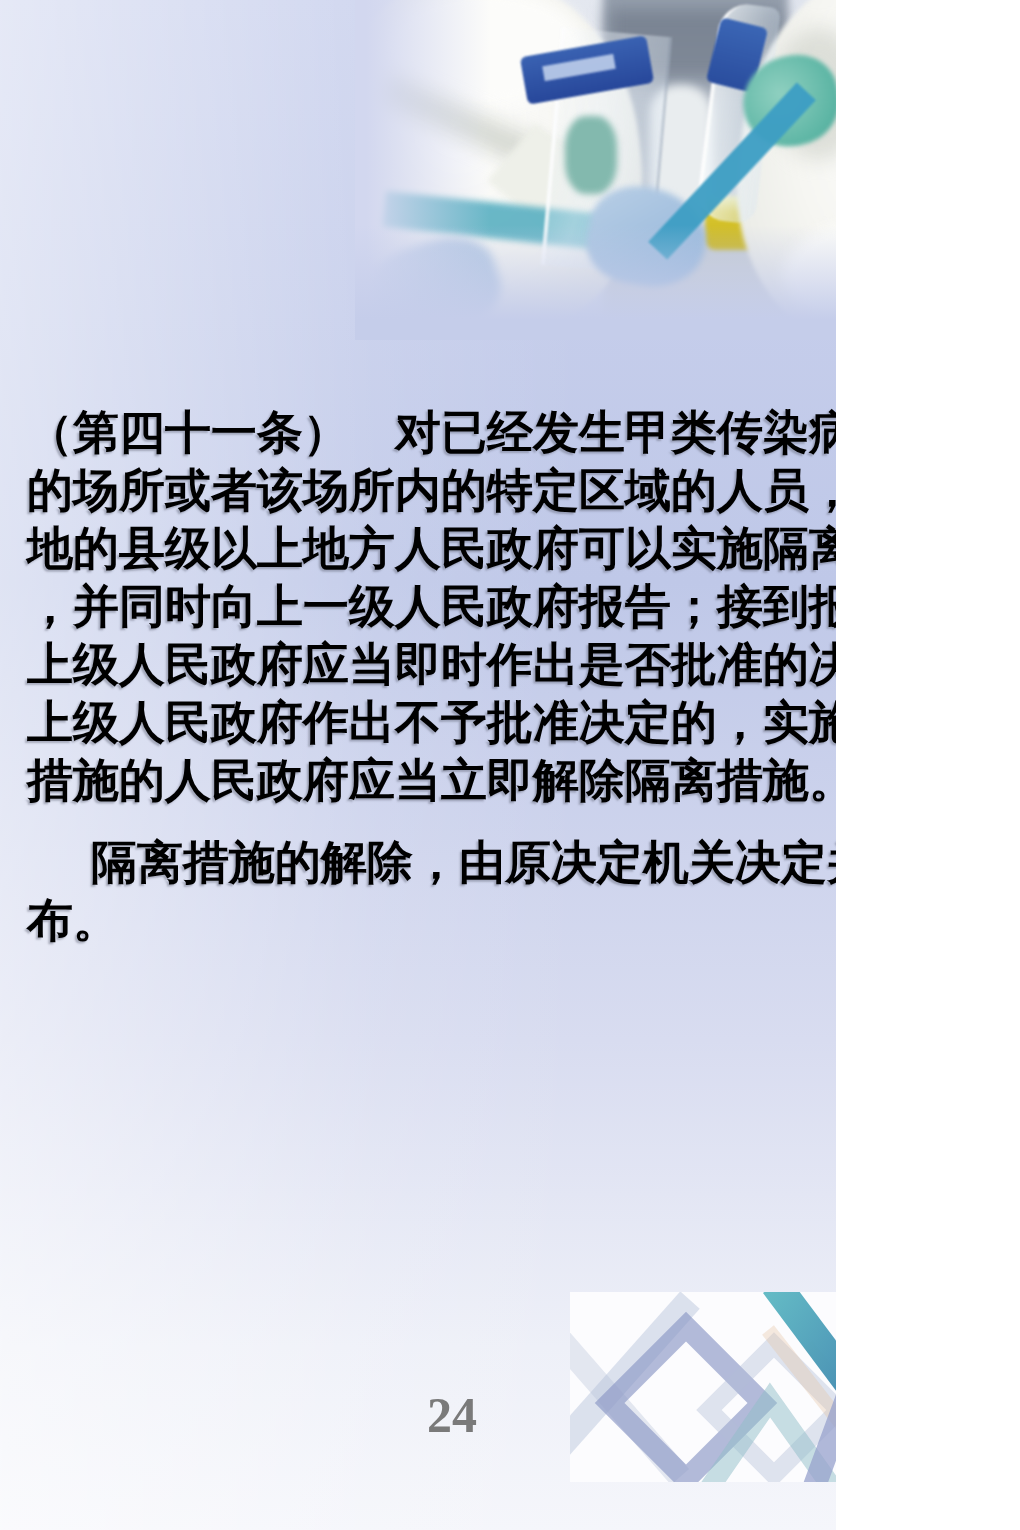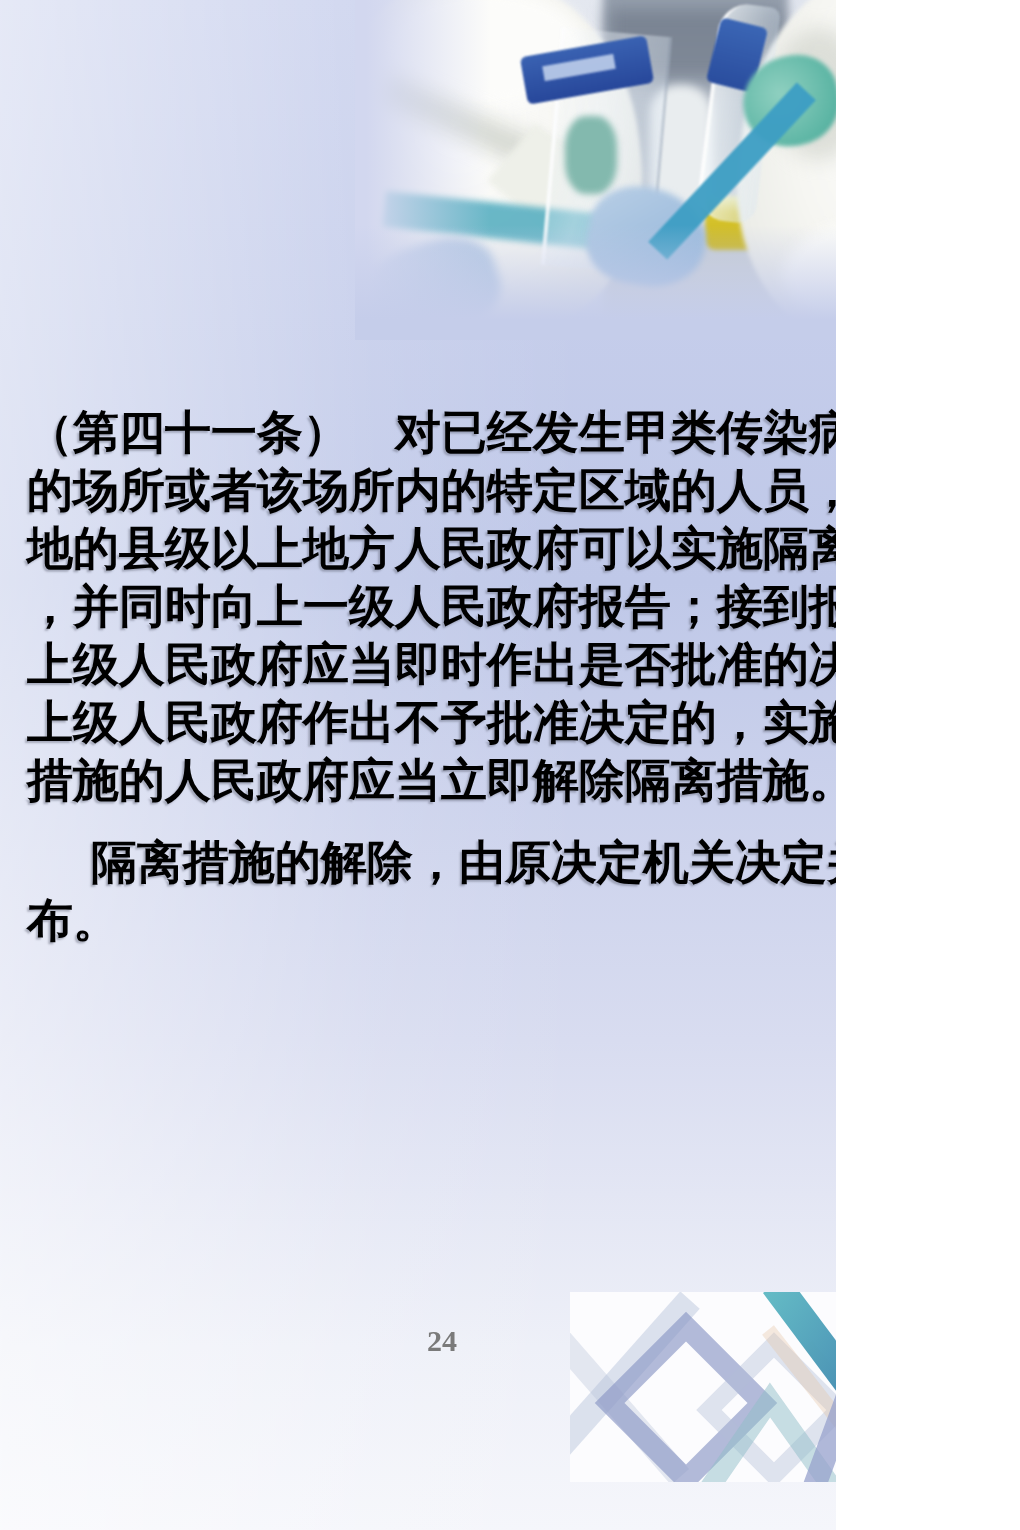--- a/index.html
+++ b/index.html
@@ -53,21 +53,21 @@
     font-size:46px;
     line-height:58px;
     font-weight:700;
     white-space:pre-line;
     text-shadow:-2px 2px 2px rgba(100,105,122,0.45);
   }
   .p2{margin-top:66px;text-indent:64px;}
   .p3{margin-top:24px;text-indent:64px;}
 
   
-  .pagenum{position:absolute;left:427px;top:1326px;font-size:30px;font-weight:700;color:#7a7a7a;line-height:1;}
+  .pagenum{position:absolute;left:427px;top:1390px;font-size:50px;font-weight:700;color:#7a7a7a;line-height:1;}
   .ribbon{position:absolute;left:570px;top:1292px;width:374px;height:190px;}
 </style>
 </head>
 <body>
 
 <div class="page">
 
   <div class="photo" aria-label="两名身穿白色防护服、佩戴防护面罩和手套的医护人员">
     <div class="sh ph-base"></div>
     <div class="sh corridor"></div>

